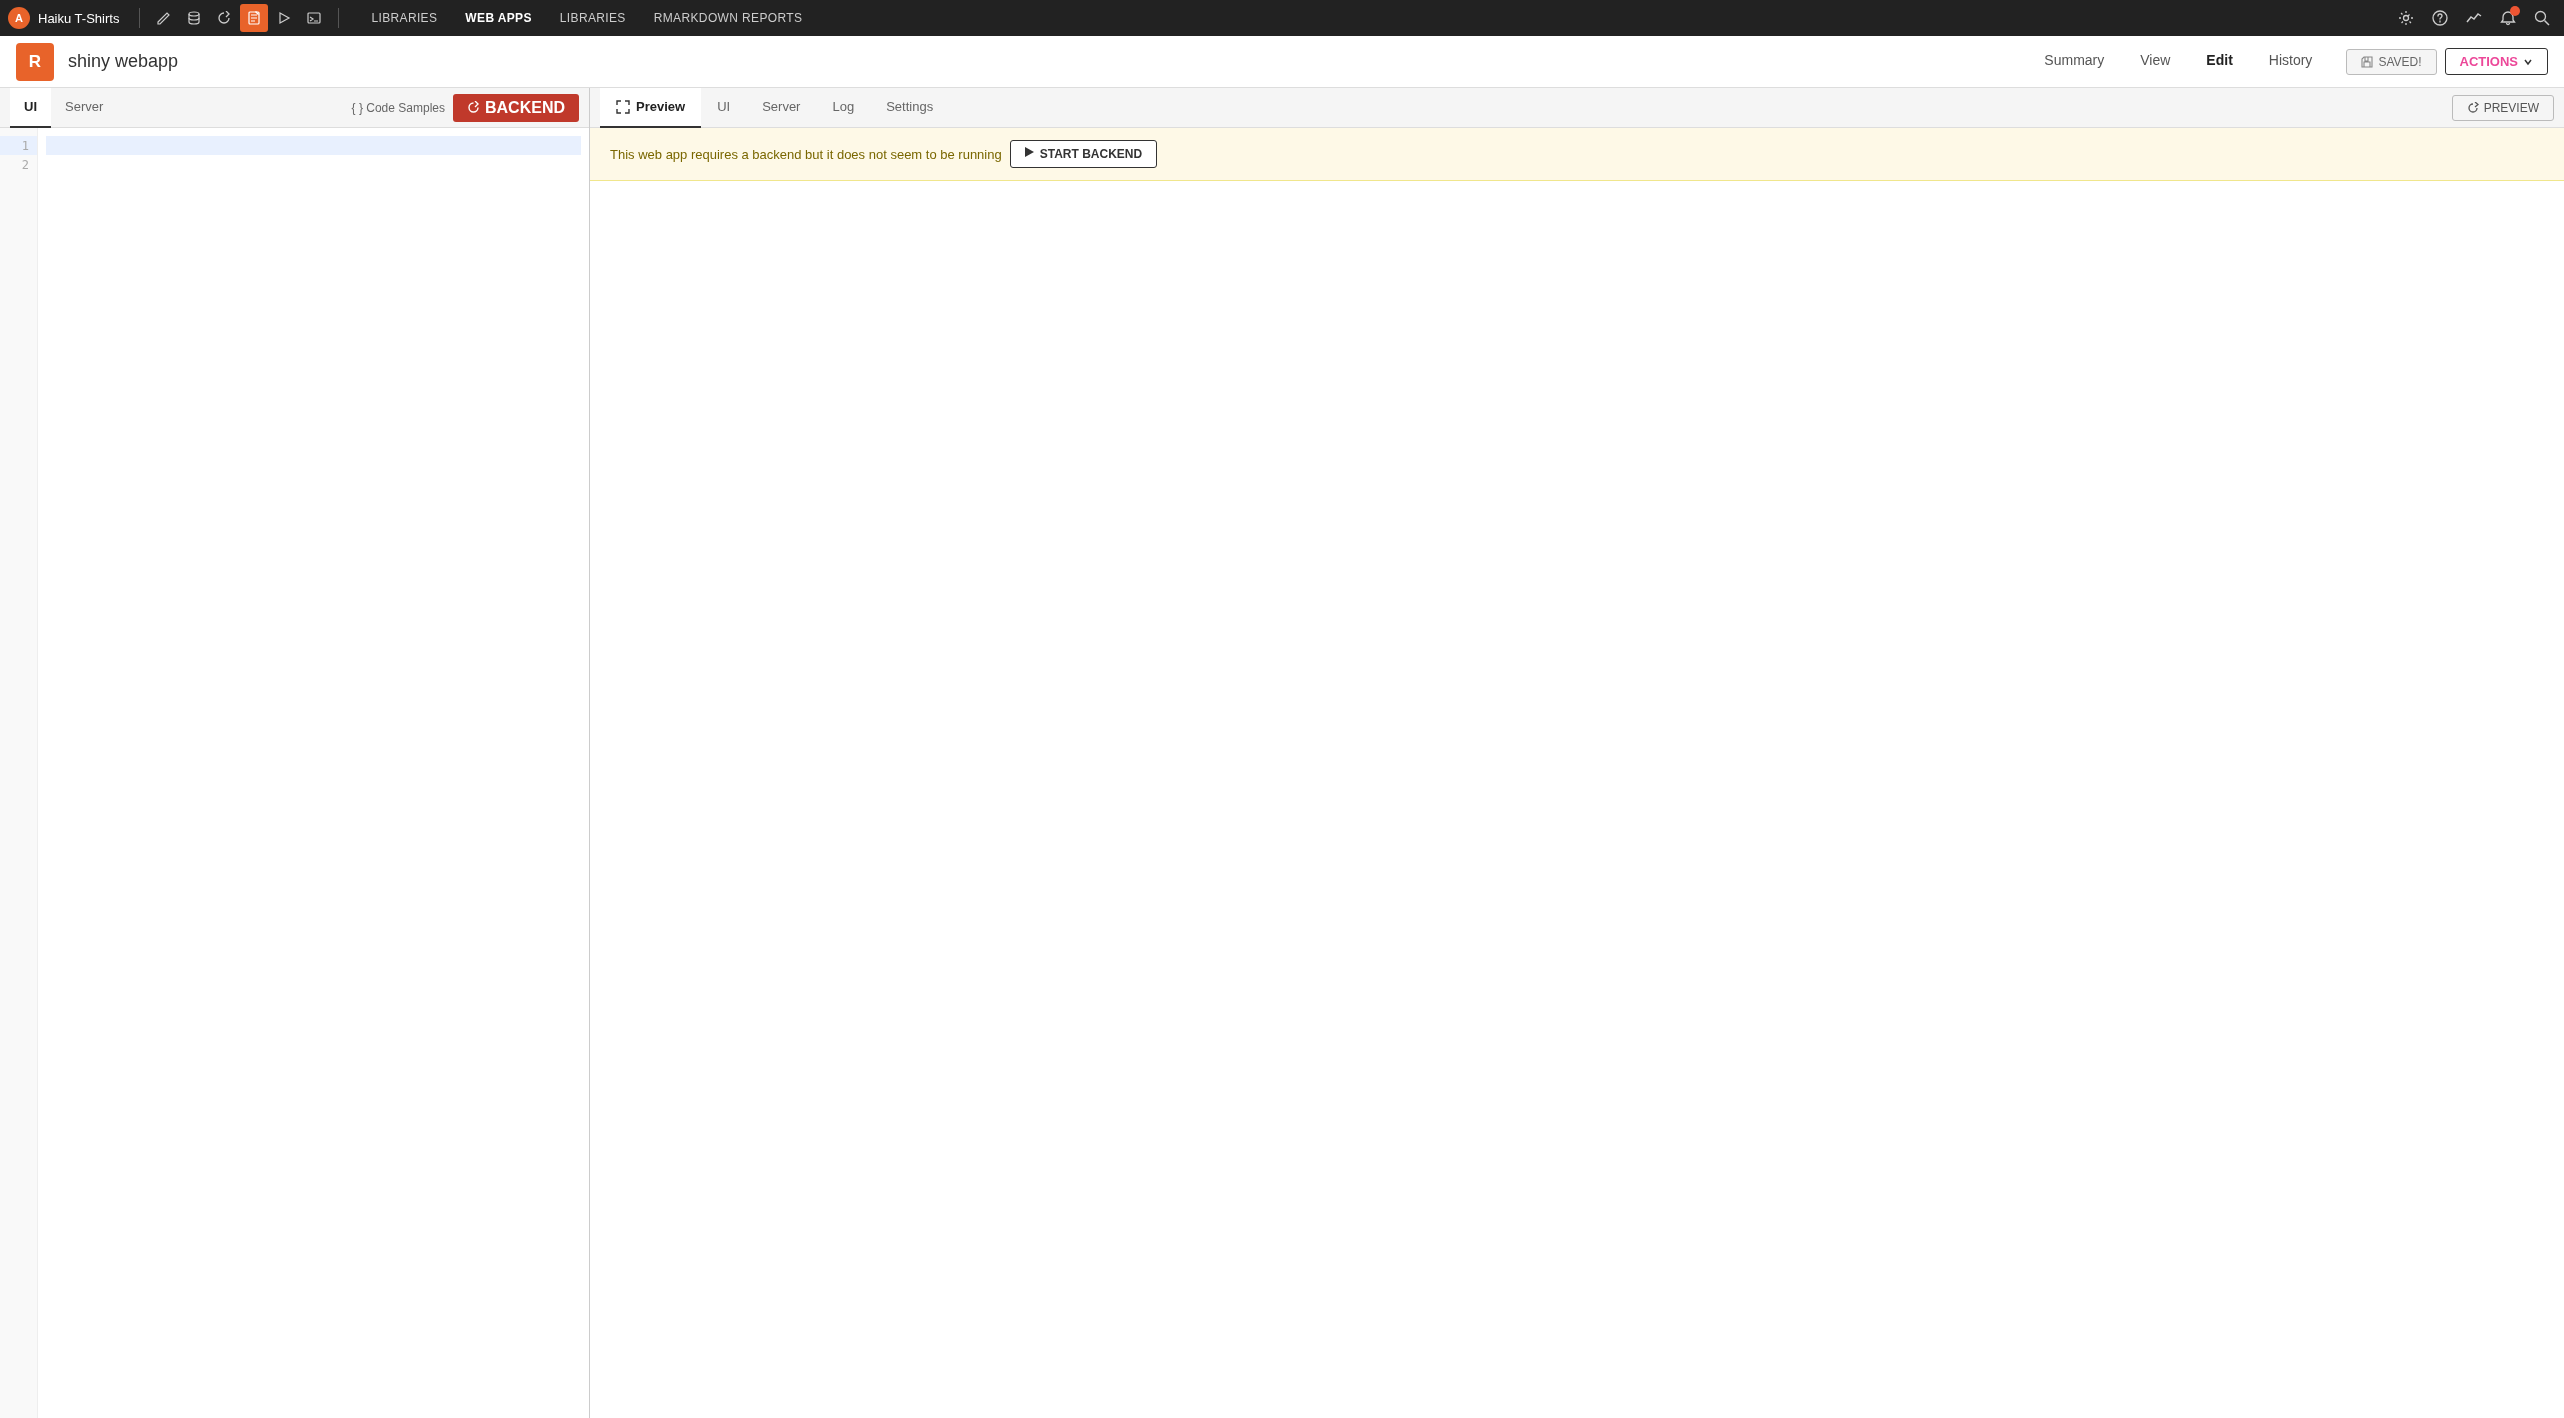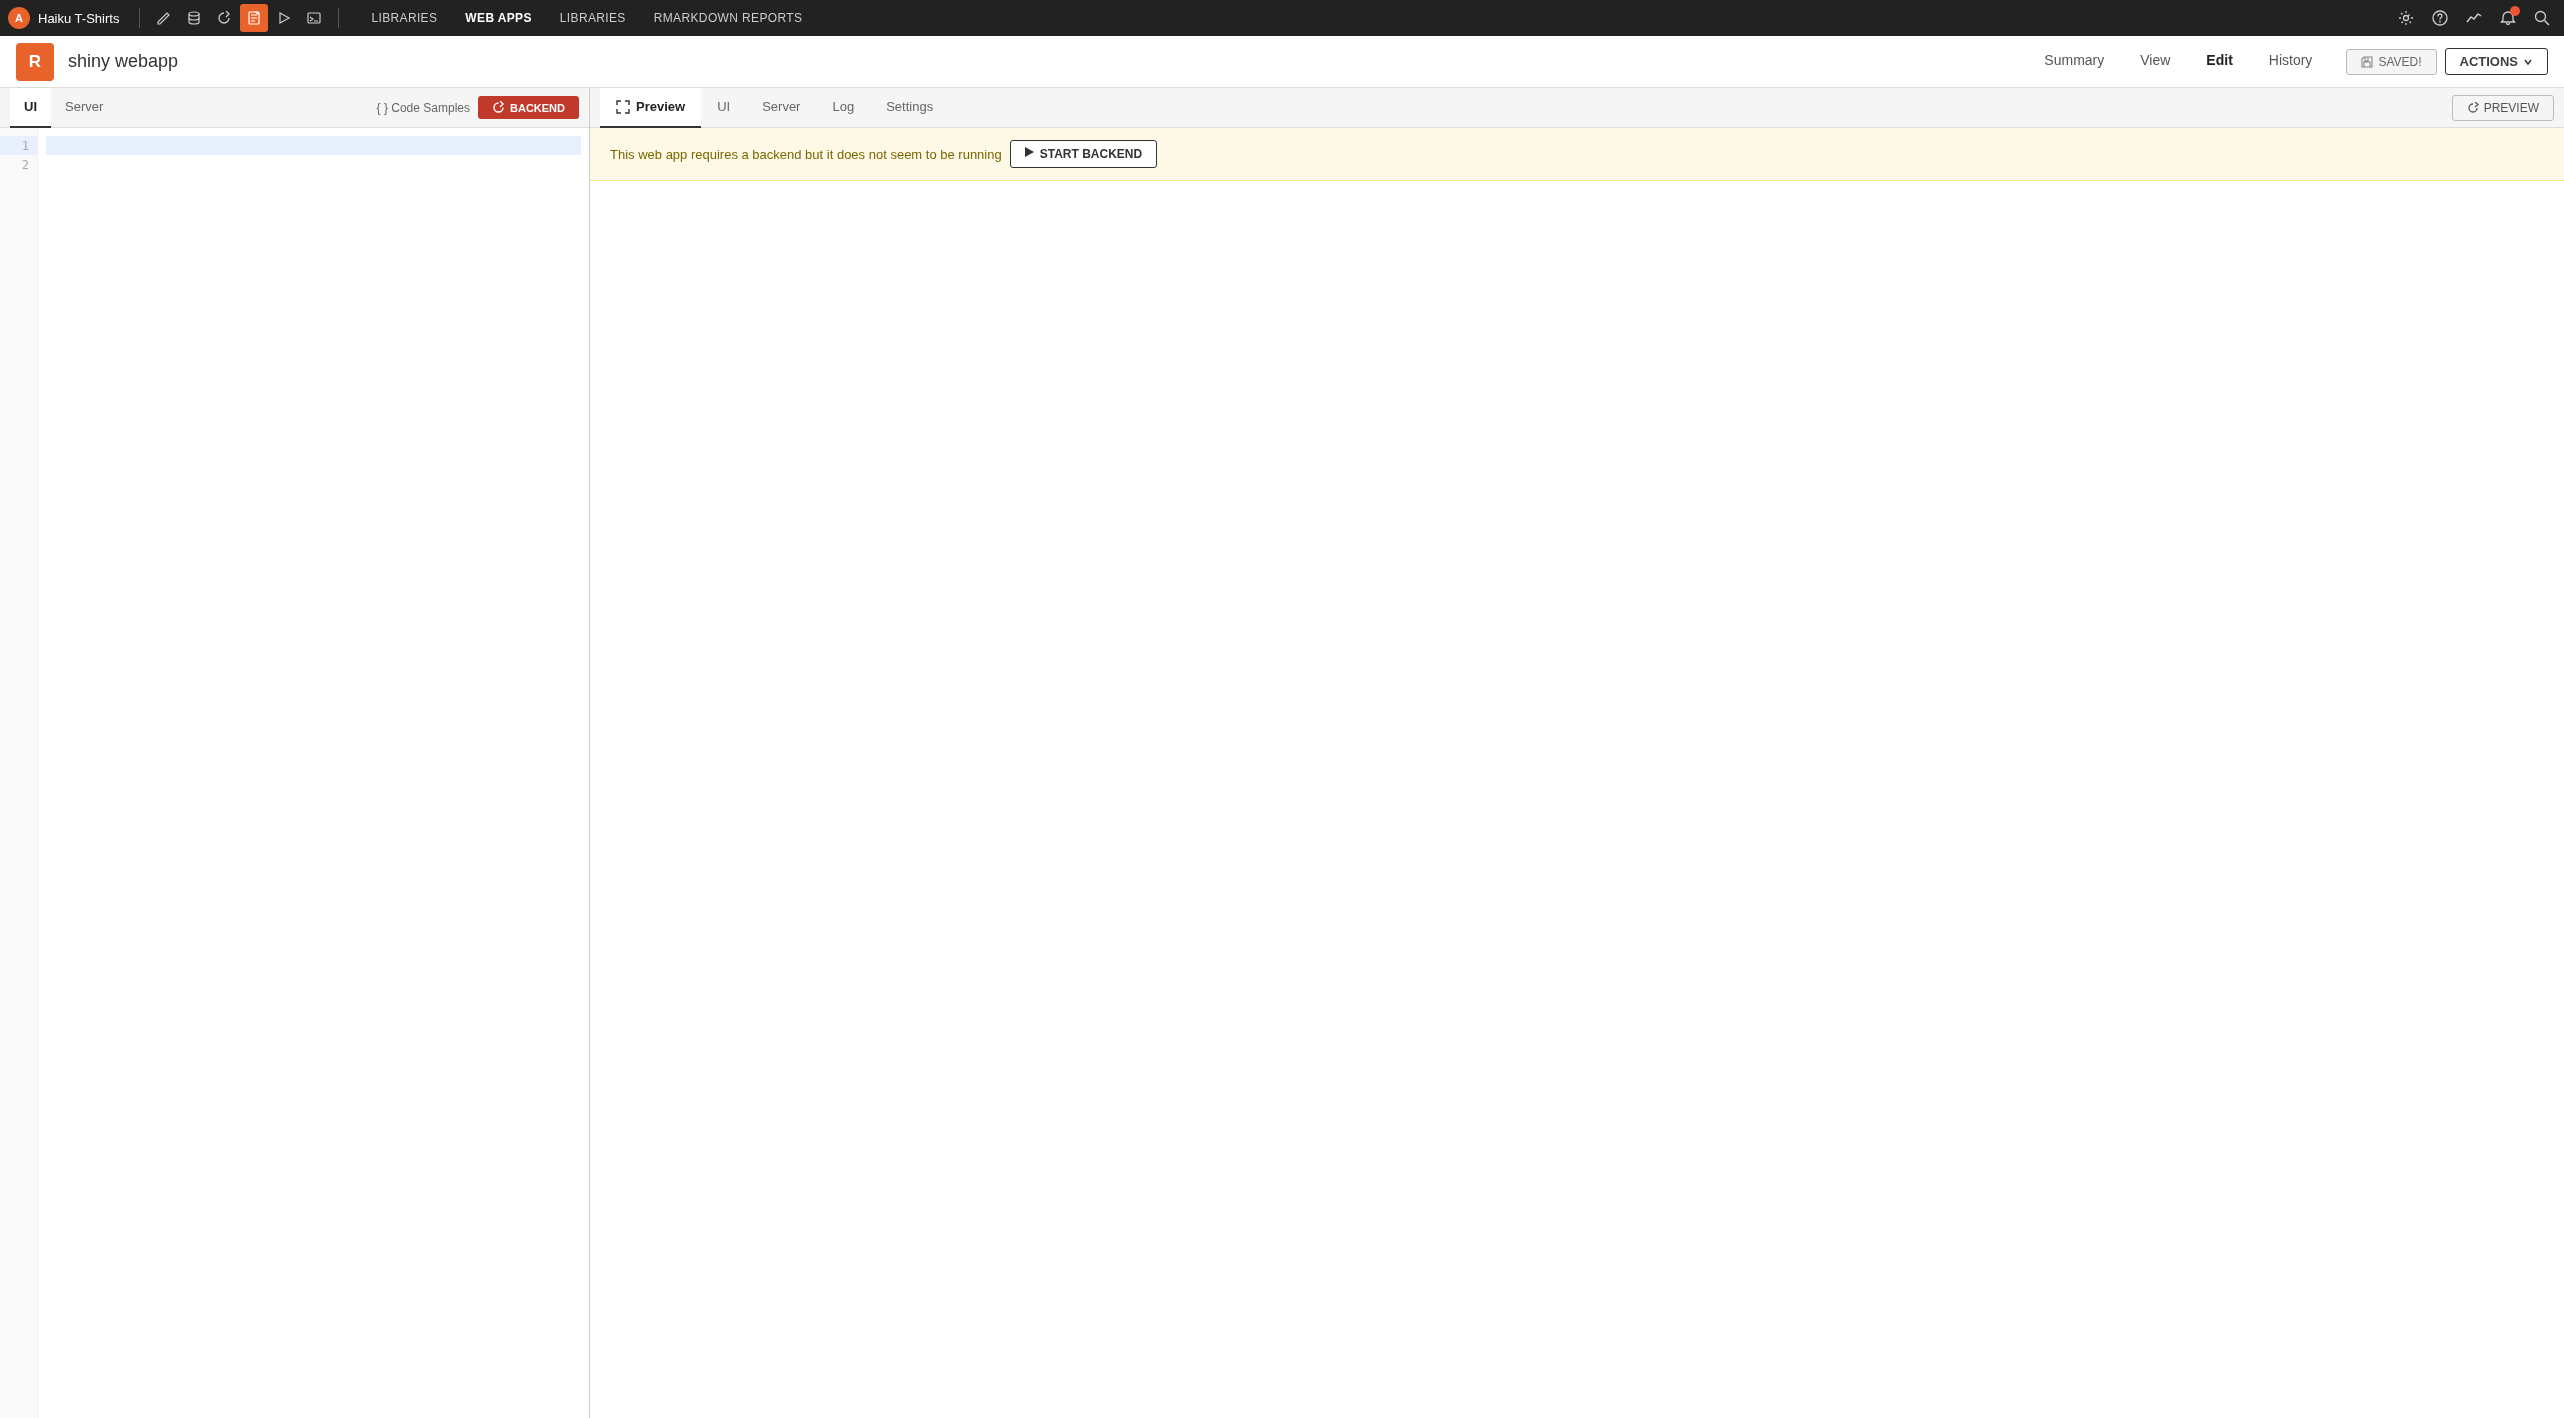--- a/index.html
+++ b/index.html
@@ -133,21 +133,21 @@
       color: #666;
       padding: 5px 14px;
       border-radius: 3px;
       cursor: pointer;
       font-size: 12px;
       display: flex; align-items: center; gap: 5px;
     }
     .btn-actions {
       border: 1px solid #333;
       background: #fff;
-      color: #404040;
+      color: #ec4899;
       padding: 5px 14px;
       border-radius: 3px;
       cursor: pointer;
       font-size: 13px;
       font-weight: 600;
       display: flex; align-items: center; gap: 5px;
     }
 
     
     .editor-area {
@@ -197,21 +197,21 @@
       cursor: pointer;
       display: flex; align-items: center; gap: 4px;
     }
     .backend-btn {
       background: #c0392b;
       color: white;
       border: none;
       padding: 5px 14px;
       border-radius: 3px;
       cursor: pointer;
-      font-size: 11px;
+      font-size: 16px;
       font-weight: 600;
       display: flex; align-items: center; gap: 5px;
     }
     .editor-body {
       flex: 1;
       display: flex;
     }
     .line-numbers {
       background: #f9f9f9;
       width: 38px;

